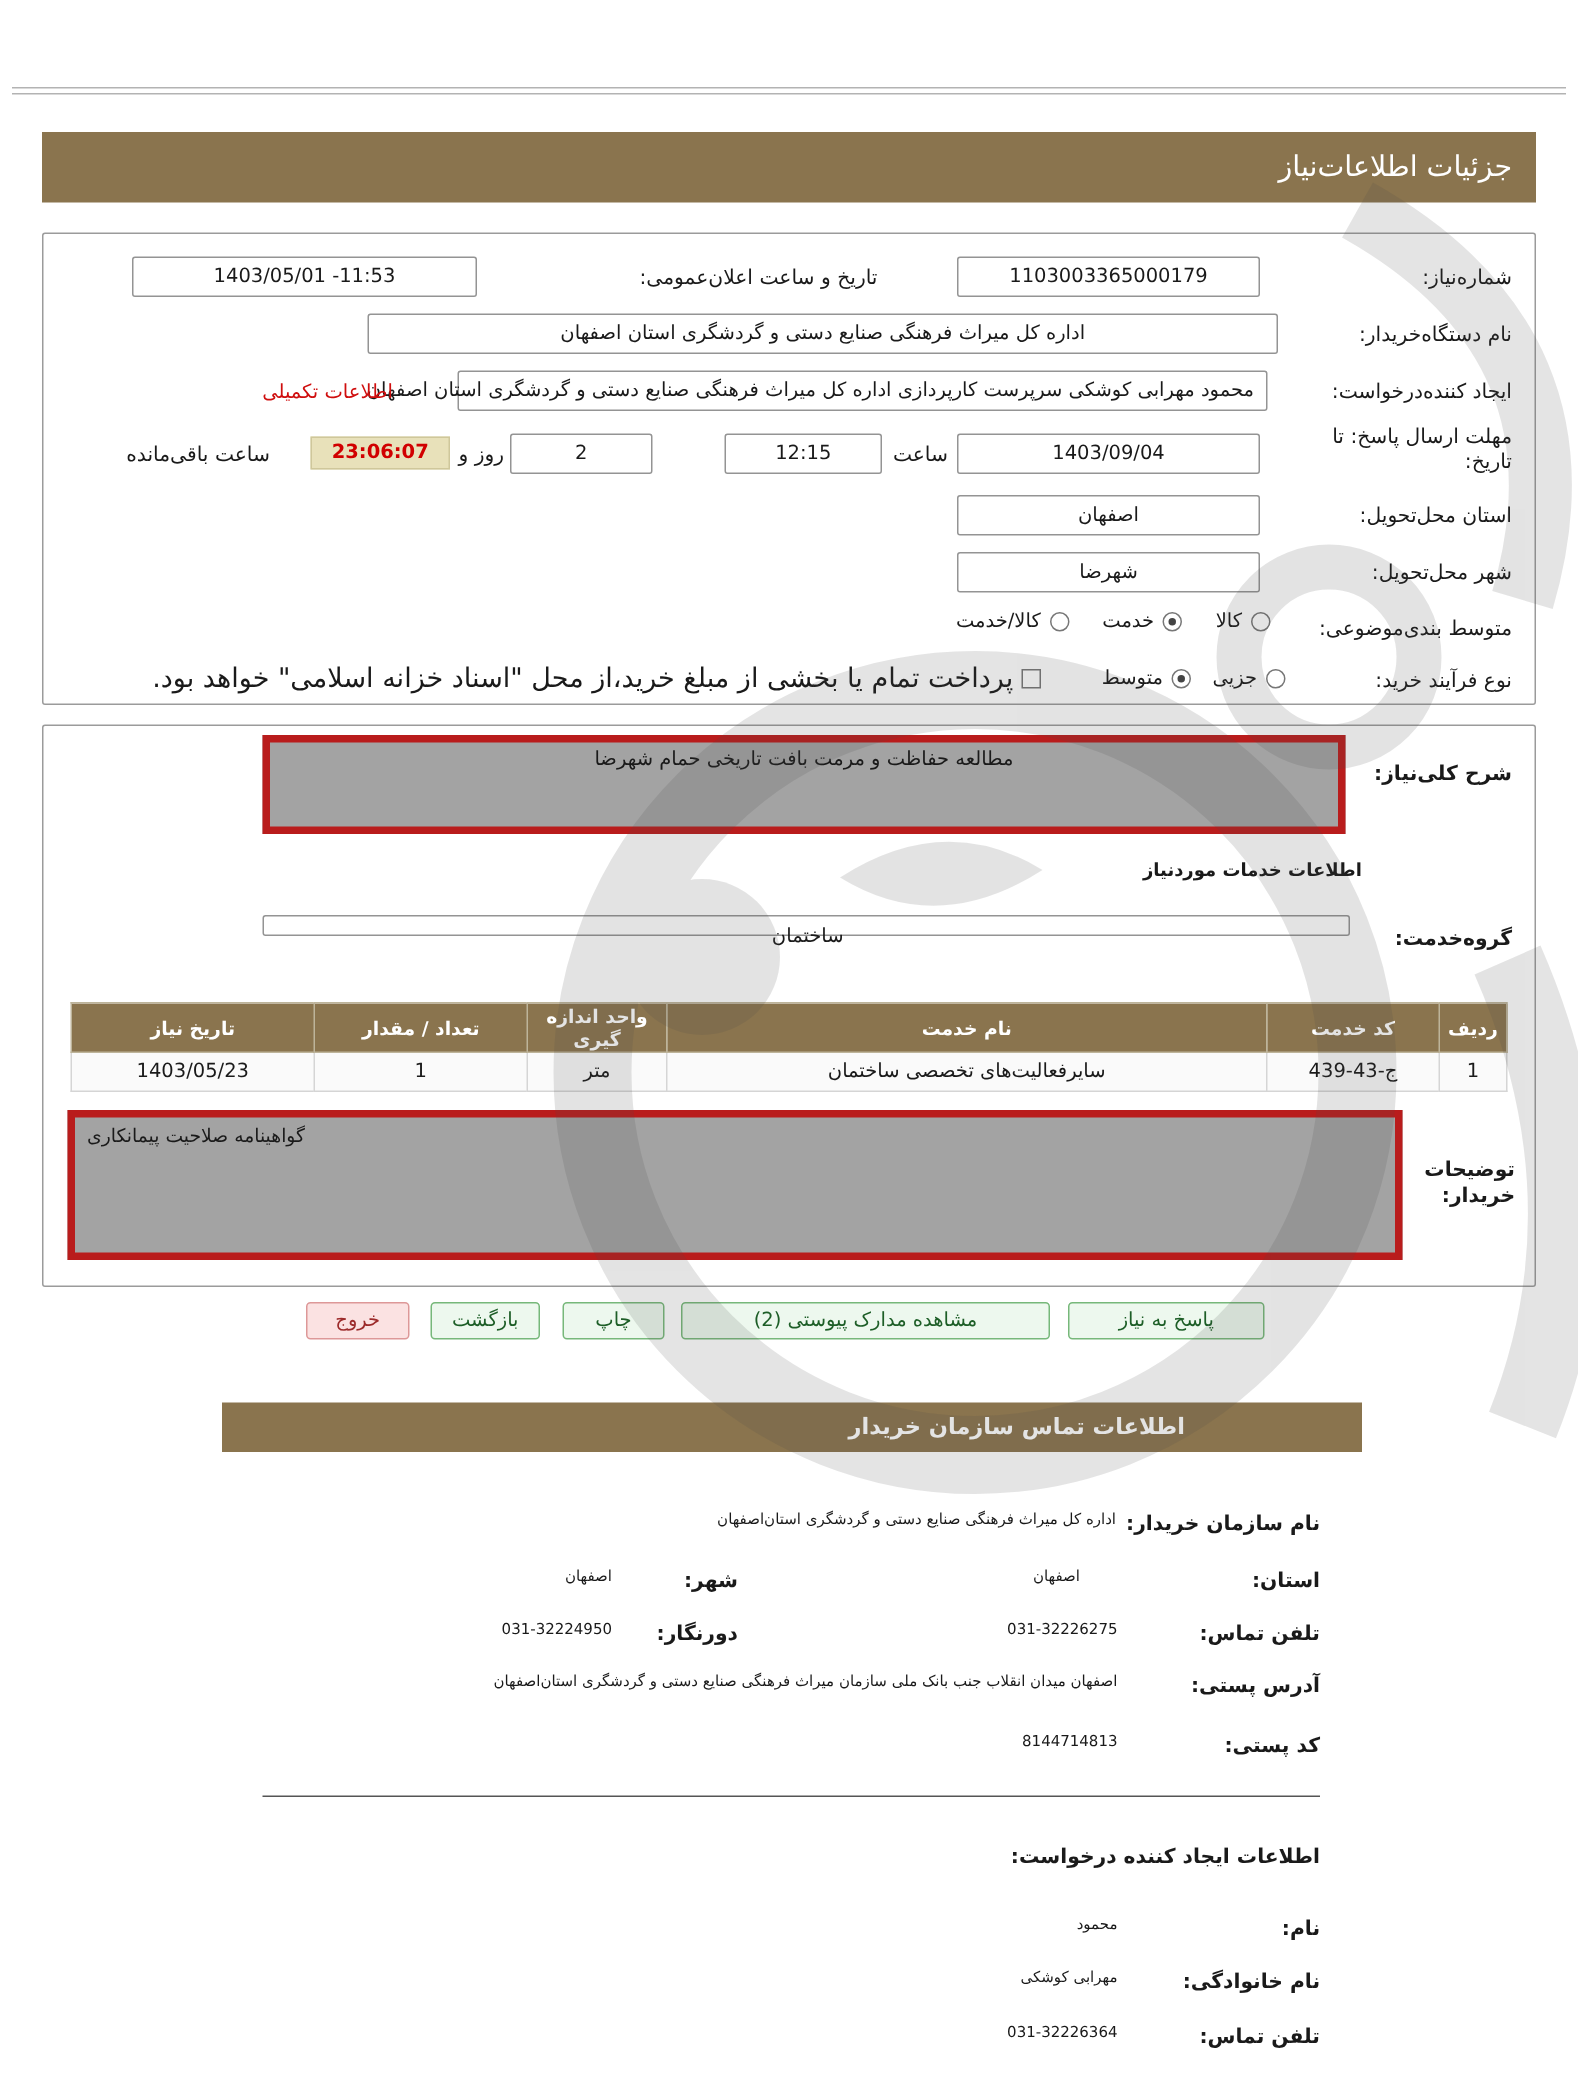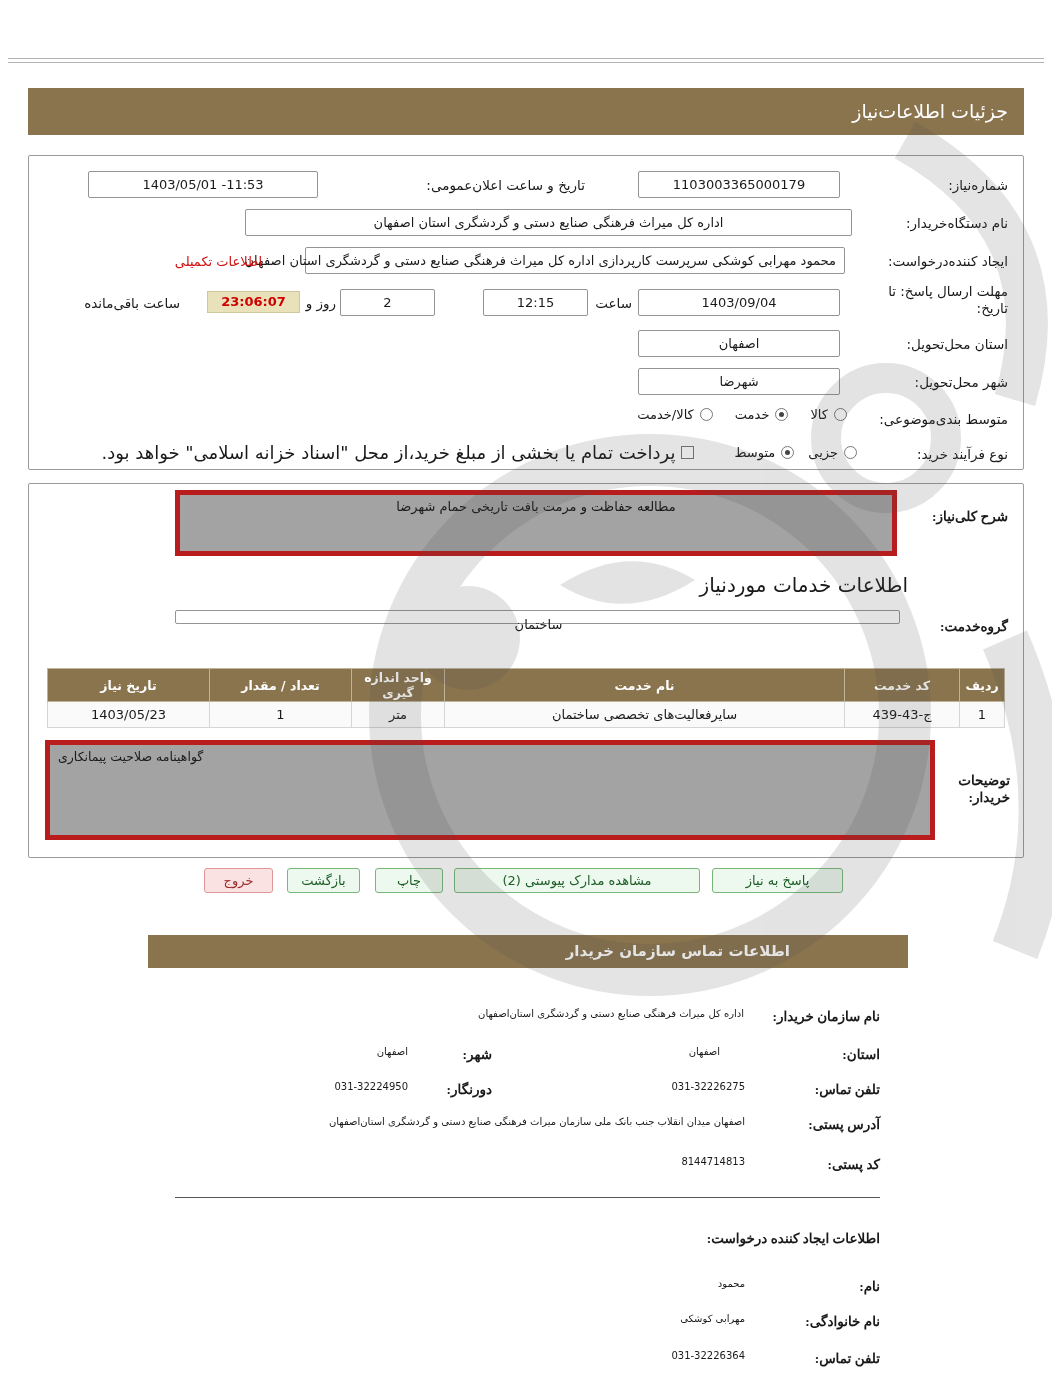--- a/index.html
+++ b/index.html
@@ -14,21 +14,21 @@
   .title-bar { left:28px; top:88px; width:996px; height:47px; font-size:19px;
                line-height:47px; padding-right:16px; }
   .contact-bar { left:148px; top:935px; width:760px; height:33px; line-height:33px;
                  font-weight:bold; font-size:15px; padding-right:118px; }
 
   .panel { position:absolute; border:1px solid #9b9b9b; border-radius:2px; background:transparent; }
   #panel1 { left:28px; top:155px; width:996px; height:315px; }
   #panel2 { left:28px; top:483px; width:996px; height:375px; }
 
   .lbl { position:absolute; font-size:13.5px; white-space:nowrap; color:#1a1a1a; }
-  .b { font-weight:bold;font-family:Liberation Serif, serif; }
+  .b { font-weight:bold; }
   .two-line { text-align:right; line-height:17px; }
 
   .ibox { position:absolute; border:1px solid #949494; background:#fff; height:27px;
           line-height:25px; font-size:13px; text-align:center; border-radius:2px; }
   .ltr { direction:ltr; unicode-bidi:isolate; }
   .spill { text-align:right; padding:0 8px; white-space:nowrap; overflow:visible; }
   .red-overlay { position:absolute; color:#cf0e0e; font-size:13px; white-space:nowrap; z-index:3; }
 
   .countdown { position:absolute; background:var(--countdown_bg); color:var(--countdown_text);
                border:1px solid #cfc79b; font-size:13px; font-weight:bold; text-align:center;
@@ -39,21 +39,21 @@
   .radio { width:13px; height:13px; border:1px solid #777; border-radius:50%; background:#fff;
            position:relative; display:inline-block; flex:0 0 auto; }
   .radio.on::after { content:""; position:absolute; inset:3px; background:#444; border-radius:50%; }
   .checkbox { width:13px; height:13px; border:1px solid #777; background:#fff; display:inline-block; flex:0 0 auto; }
   .note-text { font-size:18px; }
 
   .tarea { position:absolute; border:5px solid #b91c1c; background:#a3a3a3; font-size:13px; padding:4px 8px;margin-left:36px; }
   .tarea.center { text-align:center; }
   .tarea.left { text-align:left; }
 
-  .section-title { font-weight:normal; font-size:20px; }
+  .section-title { font-weight:bold; font-size:12px; }
 
   .svc-table { position:absolute; border-collapse:collapse; table-layout:fixed; font-size:13px; }
   .svc-table th { background:var(--accent); color:#fff; font-weight:bold; height:28px;
                   border:1px solid #bdb49a; font-size:12.5px; }
   .svc-table td { background:#fafafa; height:26px; text-align:center; border:1px solid #d5d5d5; }
 
   .btn { position:absolute; top:868px; height:25px; line-height:23px; text-align:center;
          font-size:13px; border-radius:3px; cursor:pointer; display:block; text-decoration:none; }
   .btn.green { background:var(--btn_green_bg); border:1px solid var(--btn_green_border); color:var(--btn_green_text); }
   .btn.red   { background:var(--btn_red_bg);   border:1px solid var(--btn_red_border);   color:var(--btn_red_text); }

